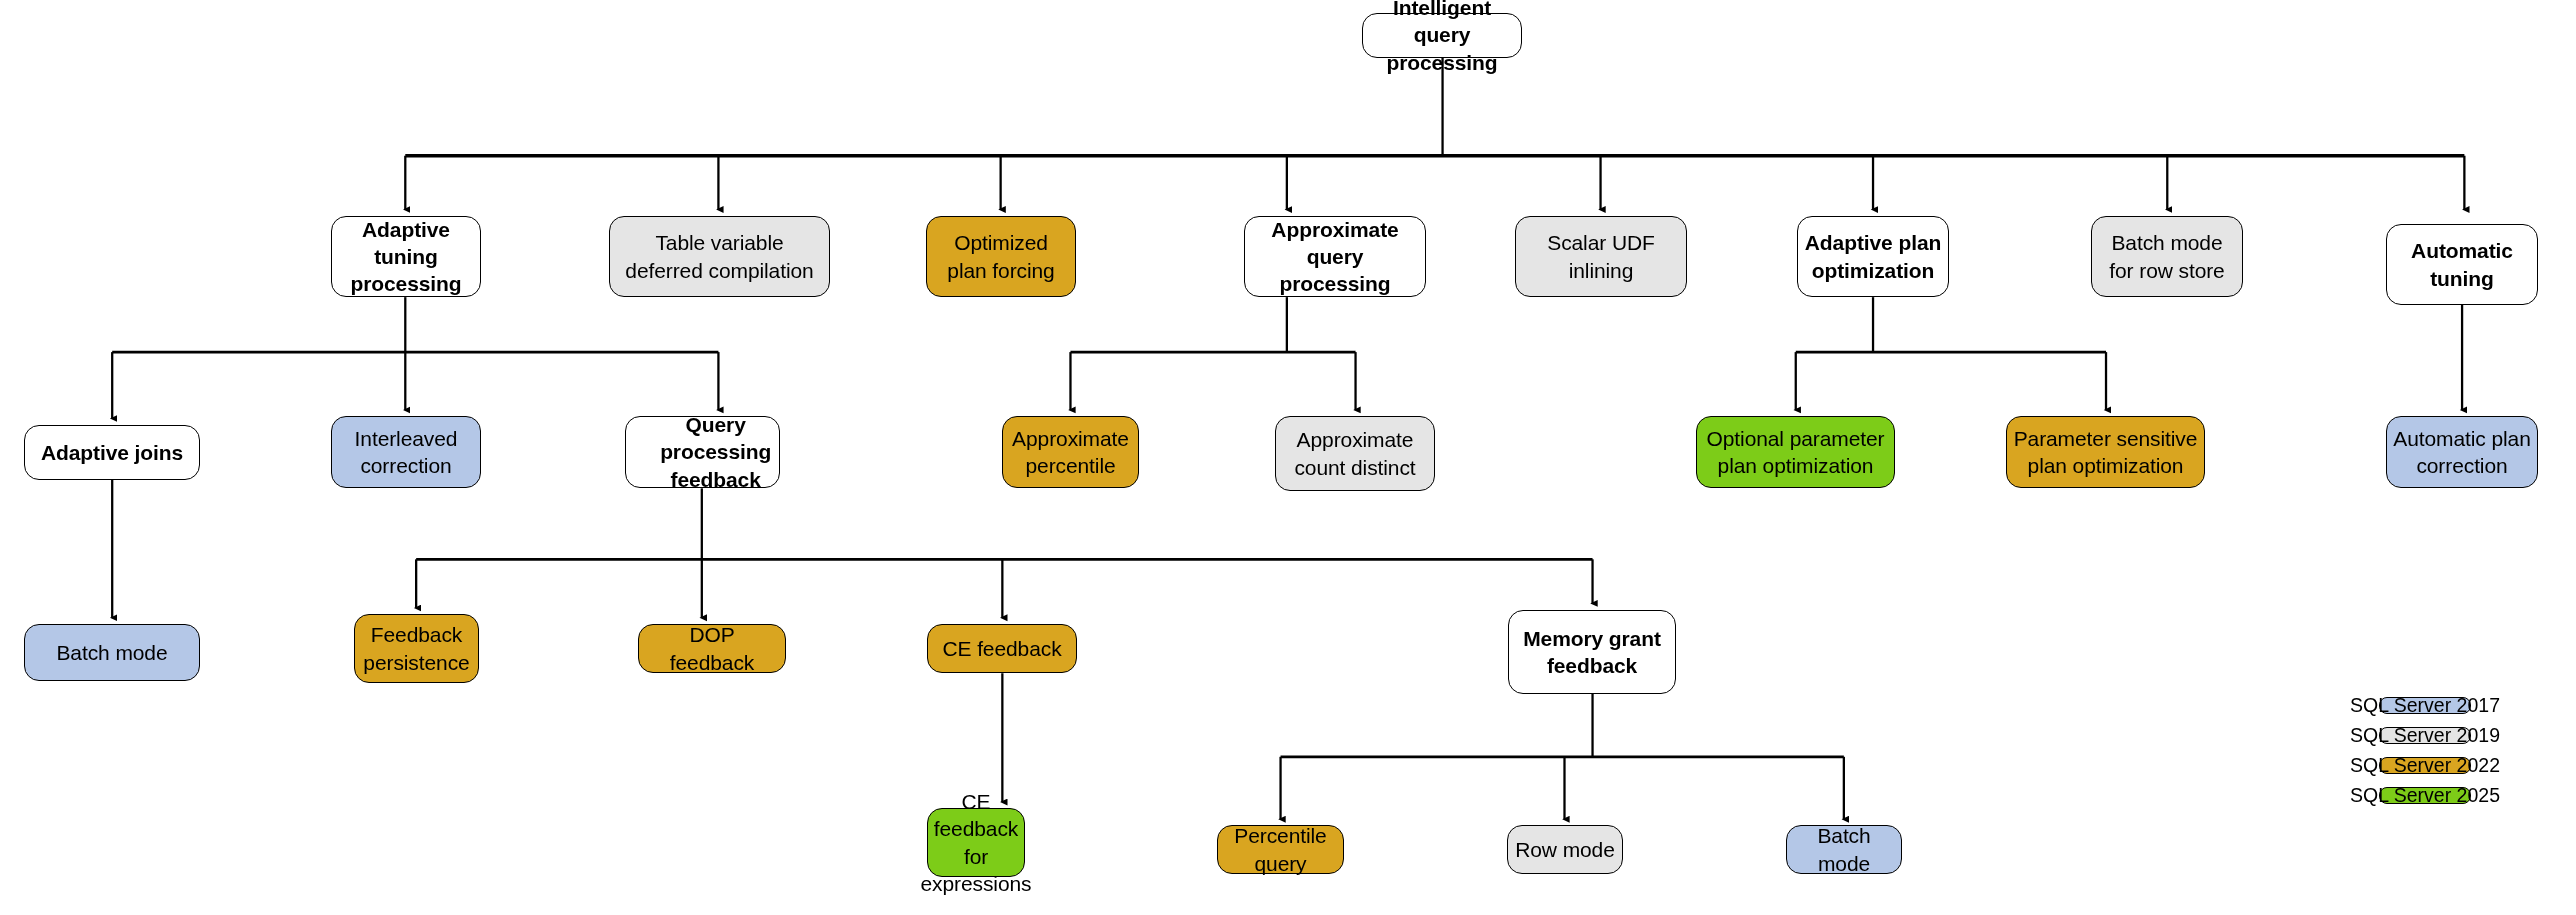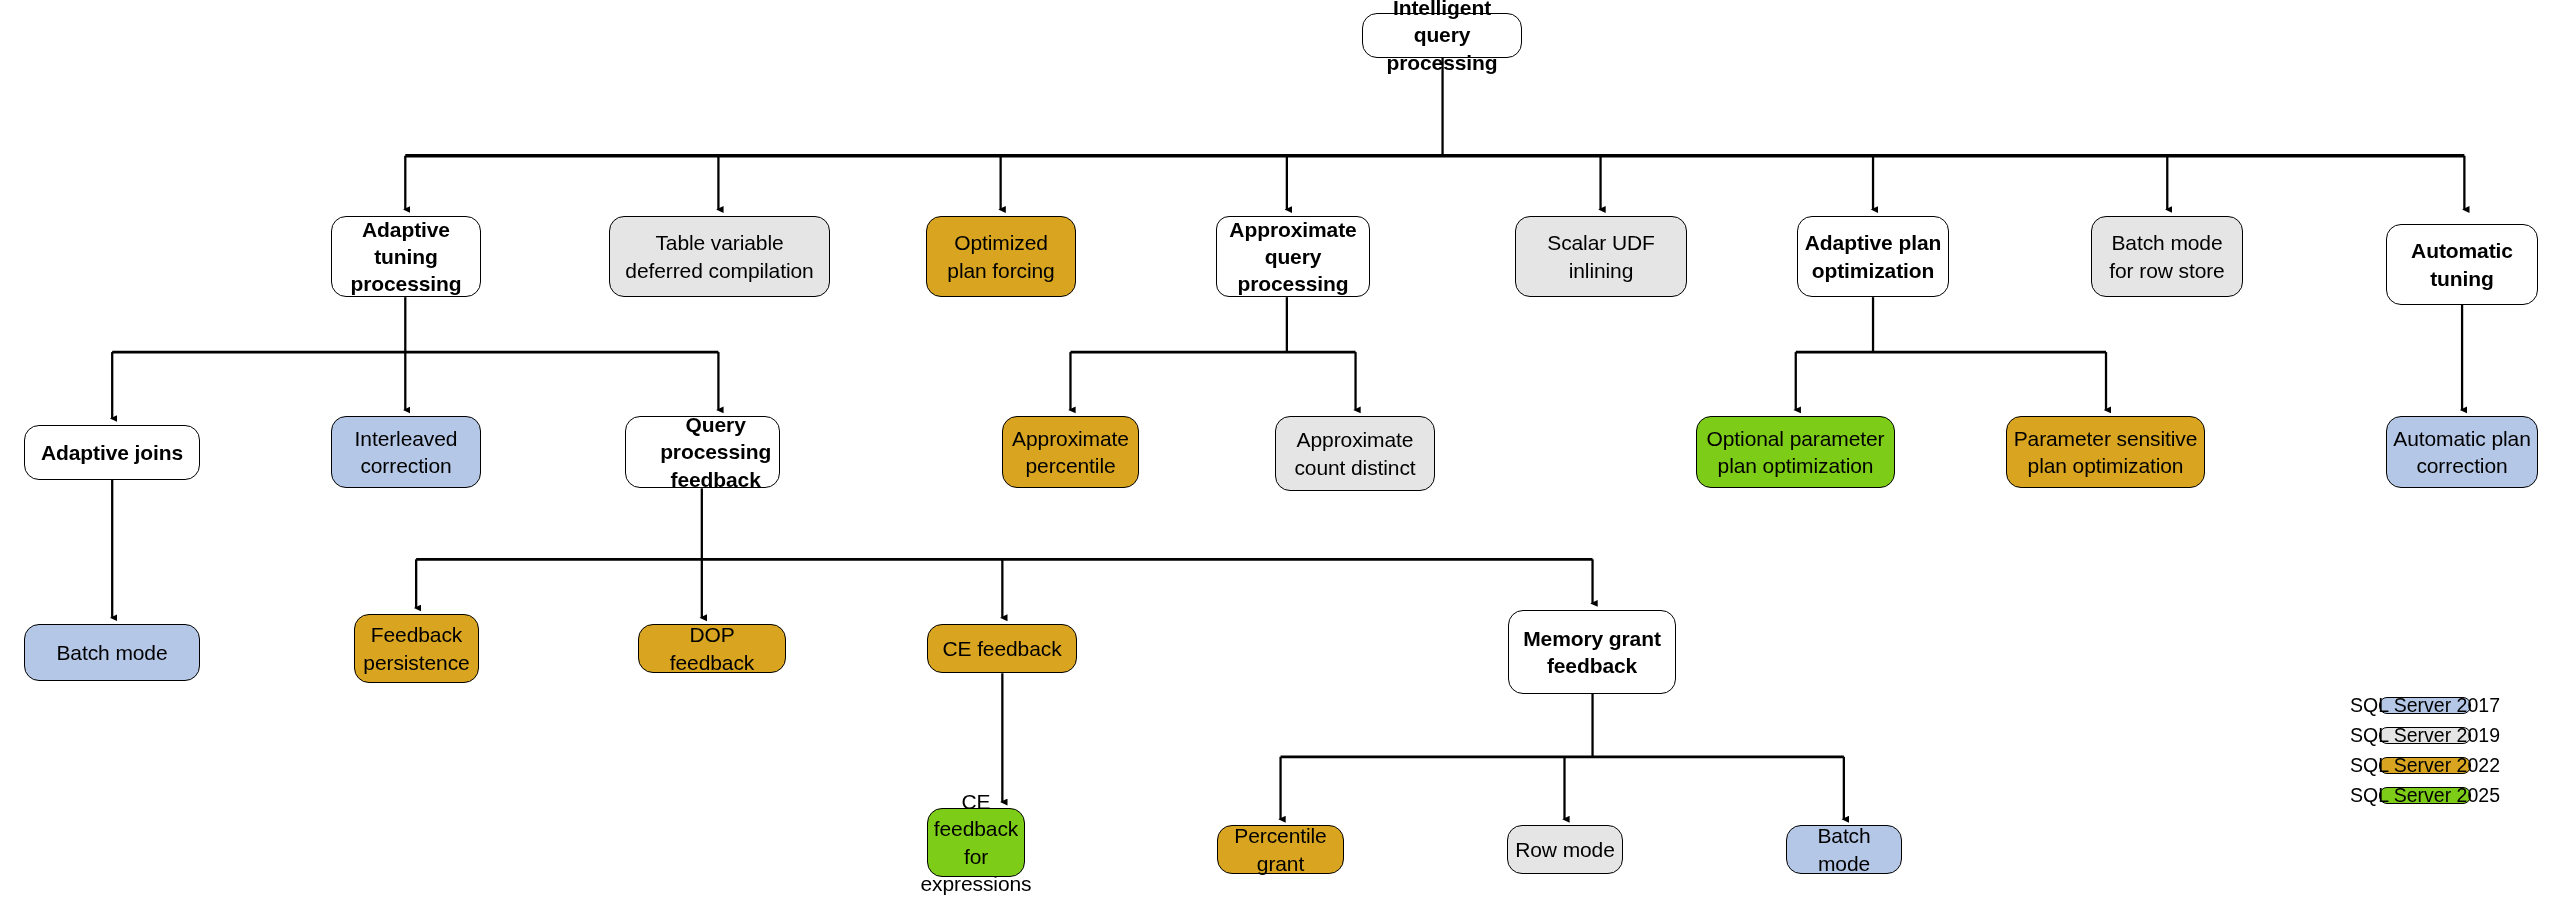--- a/index.html
+++ b/index.html
@@ -100,39 +100,39 @@
       <path d="M2237,1322 L2237,1431" marker-end="url(#arr)"></path>
       <path d="M2733,1322 L2733,1431" marker-end="url(#arr)"></path>
       <path d="M3221,1322 L3221,1431" marker-end="url(#arr)"></path>
     </g>
   </svg>
 
   <div class="node fill-white" style="left: 1362px; top: 12.6px; width: 160px; height: 45px;">Intelligent query processing</div>
   <div class="node fill-white" style="left: 331px; top: 216px; width: 150px; height: 81px;">Adaptive tuning processing</div>
   <div class="node fill-gray" style="left: 609px; top: 216px; width: 221px; height: 81px;">Table variable deferred compilation</div>
   <div class="node fill-orange" style="left: 926px; top: 216px; width: 150px; height: 81px;">Optimized plan forcing</div>
-  <div class="node fill-white" style="left: 1216px; top: 216px; width: 154px; height: 81px; border-radius: 13px;">Approximate query processing</div>
+  <div class="node fill-white" style="left: 1244px; top: 216px; width: 182px; height: 81px;">Approximate query processing</div>
   <div class="node fill-gray" style="left: 1515px; top: 216px; width: 172px; height: 81px;">Scalar UDF inlining</div>
   <div class="node fill-white" style="left: 1797px; top: 216px; width: 152px; height: 81px;">Adaptive plan optimization</div>
   <div class="node fill-gray" style="left: 2091px; top: 216px; width: 152px; height: 81px;">Batch mode for row store</div>
   <div class="node fill-white" style="left: 2386px; top: 216px; width: 152px; height: 81px; margin-top: 8px;">Automatic tuning</div>
   <div class="node fill-white" style="left: 24px; top: 425px; width: 176px; height: 55px;">Adaptive joins</div>
   <div class="node fill-blue" style="left: 331px; top: 416px; width: 150px; height: 72px;">Interleaved correction</div>
   <div class="node fill-white" style="left: 625px; top: 416px; width: 155px; height: 72px; padding-left: 32px;">Query processing feedback</div>
   <div class="node fill-orange" style="left: 1002px; top: 416px; width: 137px; height: 72px;">Approximate percentile</div>
   <div class="node fill-gray" style="left: 1275px; top: 416px; width: 160px; height: 75px;">Approximate count distinct</div>
   <div class="node fill-green" style="left: 1696px; top: 416px; width: 199px; height: 72px;">Optional parameter plan optimization</div>
   <div class="node fill-orange" style="left: 2006px; top: 416px; width: 199px; height: 72px;">Parameter sensitive plan optimization</div>
   <div class="node fill-blue" style="left: 2386px; top: 416px; width: 152px; height: 72px;">Automatic plan correction</div>
   <div class="node fill-orange" style="left: 354px; top: 614px; width: 125px; height: 69px;">Feedback persistence</div>
   <div class="node fill-orange" style="left: 638px; top: 624px; width: 148px; height: 49px;">DOP feedback</div>
   <div class="node fill-orange" style="left: 927px; top: 624px; width: 150px; height: 49px;">CE feedback</div>
   <div class="node fill-white" style="left: 1508px; top: 610px; width: 168px; height: 84px;">Memory grant feedback</div>
   <div class="node fill-green" style="left: 927px; top: 808px; width: 98px; height: 69px;">CE feedback for expressions</div>
-  <div class="node fill-orange" style="left: 1217px; top: 825px; width: 127px; height: 49px;">Percentile grant</div>
+  <div class="node fill-orange" style="left: 1217px; top: 825px; width: 127px; height: 49px;">Percentile query</div>
   <div class="node fill-gray" style="left: 1507px; top: 825px; width: 116px; height: 49px;">Row mode</div>
   <div class="node fill-blue" style="left: 1786px; top: 825px; width: 116px; height: 49px;">Batch mode</div>
   <div class="node fill-blue" style="left: 24px; top: 624px; width: 176px; height: 57px;">Batch mode</div>
 
   <div class="legend-item fill-blue" style="left: 2379px; top: 697px; width: 92px; height: 17px;">SQL Server 2017</div>
   <div class="legend-item fill-gray" style="left: 2379px; top: 727px; width: 92px; height: 17px;">SQL Server 2019</div>
   <div class="legend-item fill-orange" style="left: 2379px; top: 757px; width: 92px; height: 17px;">SQL Server 2022</div>
   <div class="legend-item fill-green" style="left: 2379px; top: 787px; width: 92px; height: 17px;">SQL Server 2025</div>
 
 </div>

